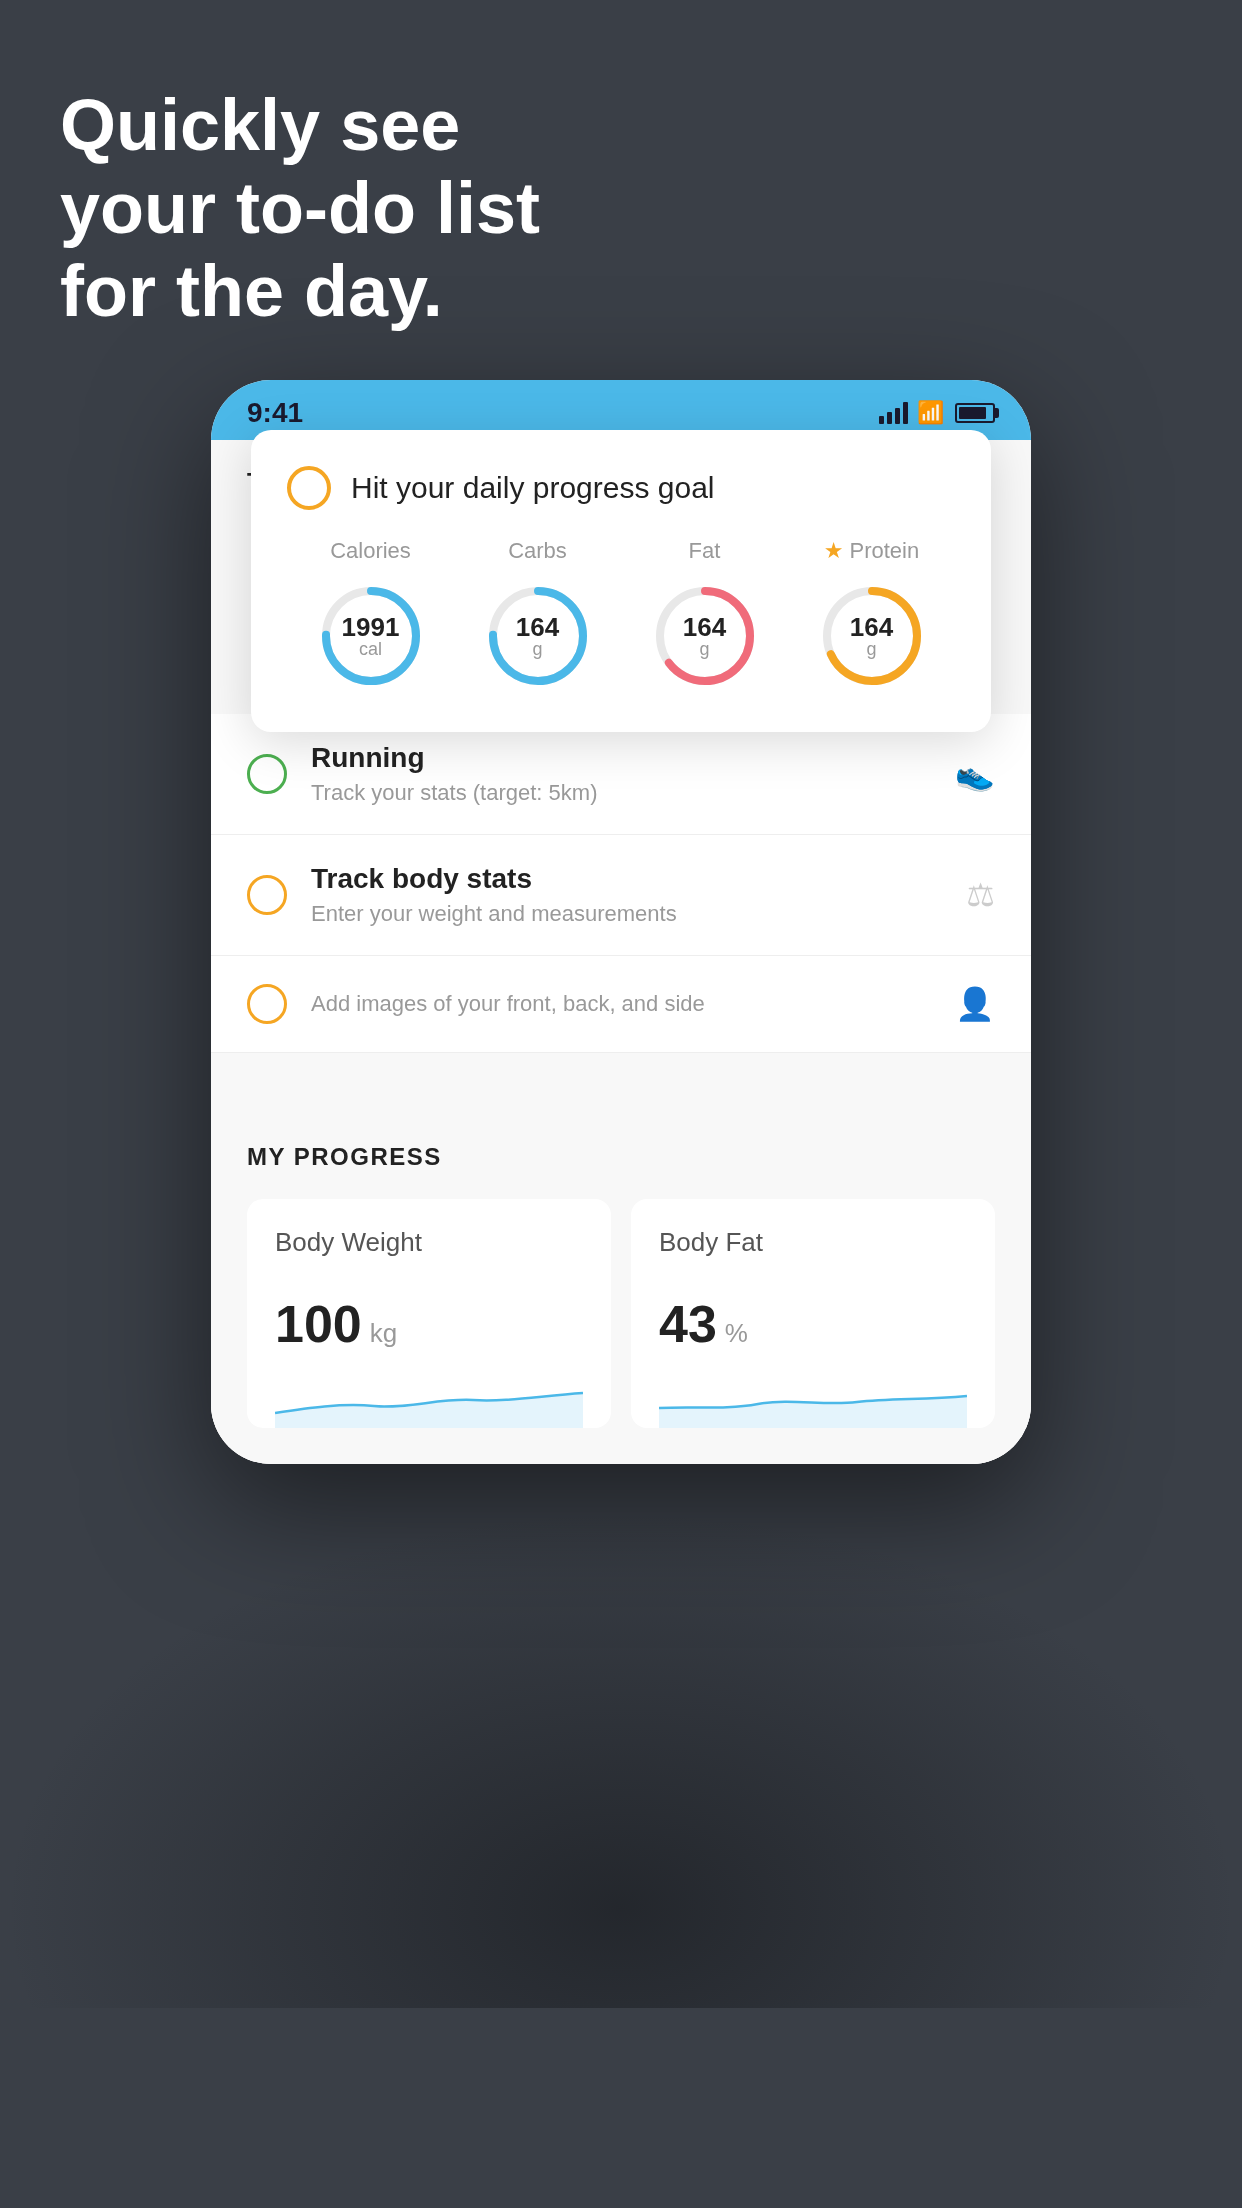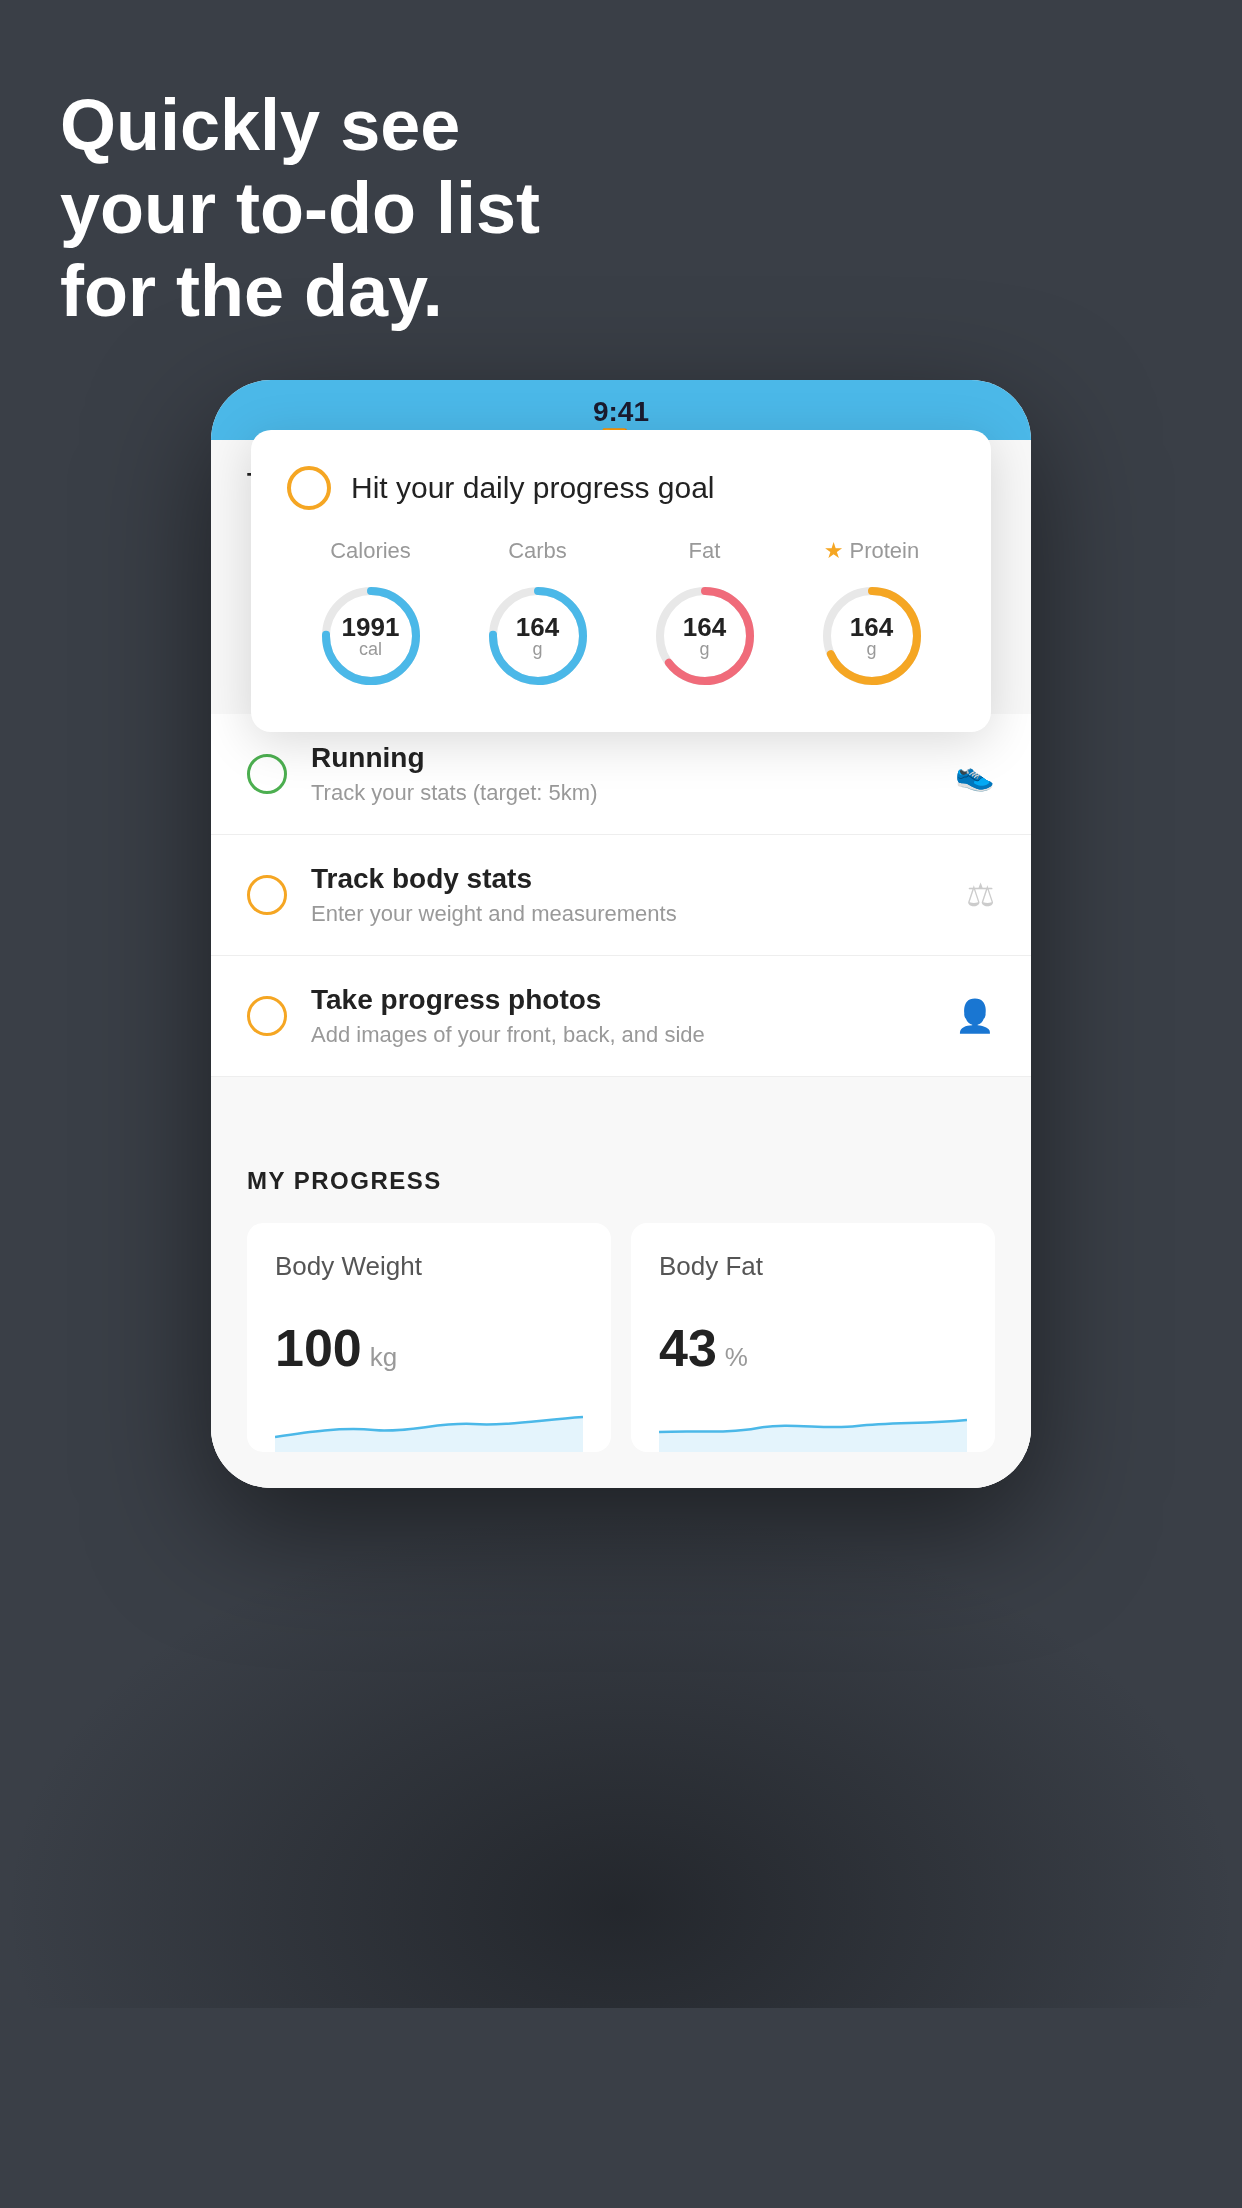--- a/index.html
+++ b/index.html
@@ -38,21 +38,20 @@
     }
 
     
     .status-bar {
       background: #4bb8e8;
       display: flex;
       justify-content: space-between;
       align-items: center;
       padding: 16px 36px 10px;
       height: 60px;
-      flex-direction: column;
     }
 
     .status-time {
       color: #1a1a2e;
       font-size: 28px;
       font-weight: 700;
     }
 
     .status-icons {
       display: flex;
@@ -549,21 +548,20 @@
         <div class="todo-text">
           <div class="todo-main">Track body stats</div>
           <div class="todo-sub">Enter your weight and measurements</div>
         </div>
         <span class="todo-icon">⚖</span>
       </div>
 
       <div class="todo-item">
         <div class="todo-circle-yellow"></div>
         <div class="todo-text">
-          <div class="todo-main">Take progress photos</div>
           <div class="todo-sub">Add images of your front, back, and side</div>
         </div>
         <span class="todo-icon">👤</span>
       </div>
 
     </div>
 
     <div style="height: 50px; background:#f8f8f8;"></div>
 
     <div class="progress-section">

